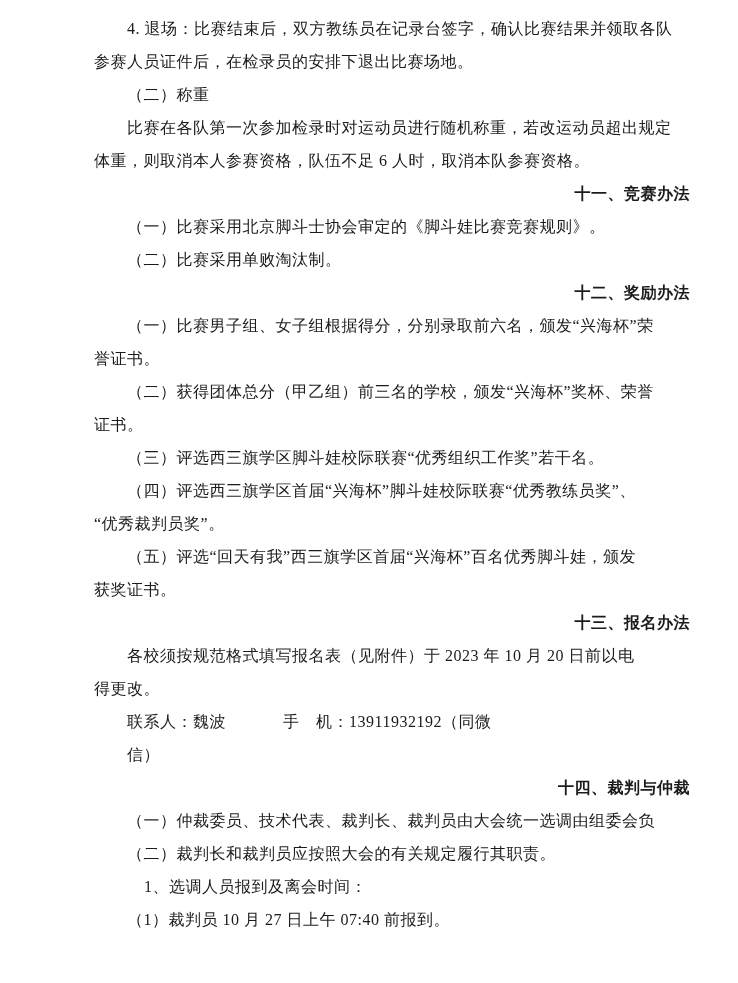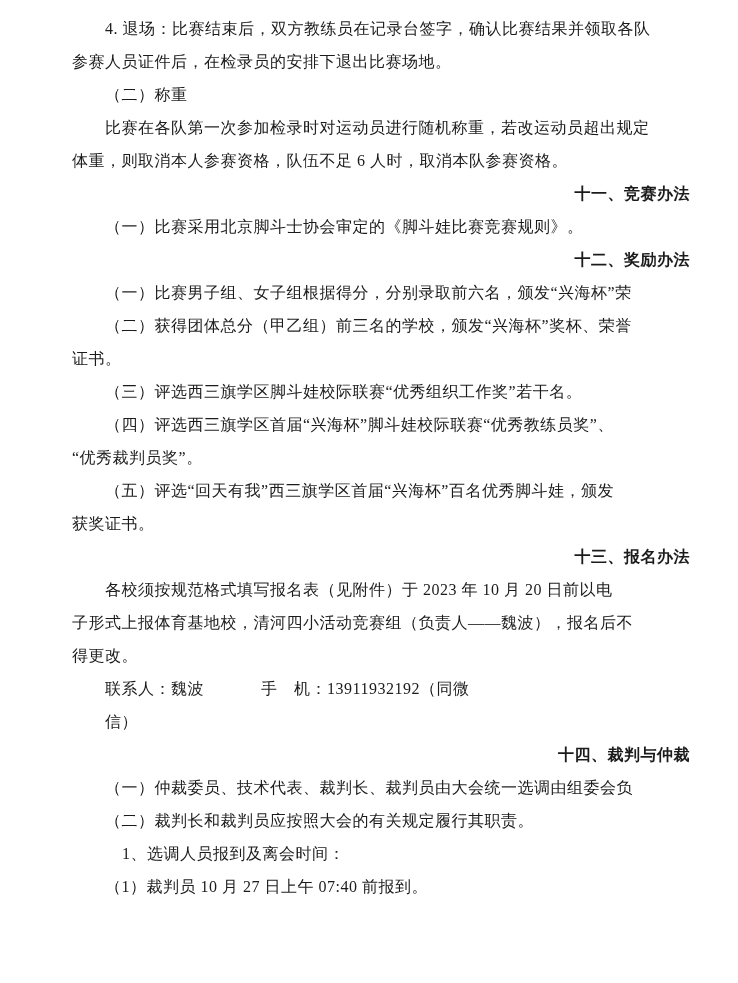--- a/index.html
+++ b/index.html
@@ -11,21 +11,21 @@
     width: 738px;
     height: 983px;
     overflow: hidden;
     font-family: "Liberation Serif", serif;
     color: #1b1b1b;
   }
   #doc {
     box-sizing: border-box;
     width: 738px;
     height: 983px;
-    padding: 12px 48px 0 72px;
+    padding: 12px 48px 0 94px;
   }
   .line {
     font-size: 16px;
     line-height: 33px;
     letter-spacing: 0.5px;
     white-space: pre;
   }
   .flush   { padding-left: 0; }
   .indent  { padding-left: 33px; }
   .indent-num { padding-left: 50px; }
@@ -42,32 +42,33 @@
 <body>
 
 <div id="doc">
     <div class="line indent">4. 退场：比赛结束后，双方教练员在记录台签字，确认比赛结果并领取各队</div>
     <div class="line flush">参赛人员证件后，在检录员的安排下退出比赛场地。</div>
     <div class="line indent">（二）称重</div>
     <div class="line indent">比赛在各队第一次参加检录时对运动员进行随机称重，若改运动员超出规定</div>
     <div class="line flush">体重，则取消本人参赛资格，队伍不足 6 人时，取消本队参赛资格。</div>
     <div class="line heading">十一、竞赛办法</div>
     <div class="line indent">（一）比赛采用北京脚斗士协会审定的《脚斗娃比赛竞赛规则》。</div>
+    <div class="line indent">（二）比赛采用单败淘汰制。</div>
     <div class="line heading">十二、奖励办法</div>
     <div class="line indent">（一）比赛男子组、女子组根据得分，分别录取前六名，颁发“兴海杯”荣</div>
+    <div class="line flush">誉证书。</div>
     <div class="line indent">（二）获得团体总分（甲乙组）前三名的学校，颁发“兴海杯”奖杯、荣誉</div>
     <div class="line flush">证书。</div>
     <div class="line indent">（三）评选西三旗学区脚斗娃校际联赛“优秀组织工作奖”若干名。</div>
     <div class="line indent">（四）评选西三旗学区首届“兴海杯”脚斗娃校际联赛“优秀教练员奖”、</div>
     <div class="line flush">“优秀裁判员奖”。</div>
     <div class="line indent">（五）评选“回天有我”西三旗学区首届“兴海杯”百名优秀脚斗娃，颁发</div>
     <div class="line flush">获奖证书。</div>
     <div class="line heading">十三、报名办法</div>
     <div class="line indent">各校须按规范格式填写报名表（见附件）于 2023 年 10 月 20 日前以电</div>
-    <div class="line flush">子形式上报体育基地校，清河四小活动竞赛组（负责人——魏波），报名后不</div>
     <div class="line flush">得更改。</div>
     <div class="line contact"><span>联系人：魏波</span><span class="contact-right">手　机：13911932192（同微</span></div>
     <div class="line indent">信）</div>
     <div class="line heading">十四、裁判与仲裁</div>
     <div class="line indent">（一）仲裁委员、技术代表、裁判长、裁判员由大会统一选调由组委会负</div>
     <div class="line indent">（二）裁判长和裁判员应按照大会的有关规定履行其职责。</div>
     <div class="line indent-num">1、选调人员报到及离会时间：</div>
     <div class="line indent">（1）裁判员 10 月 27 日上午 07:40 前报到。</div>
   </div>
 

